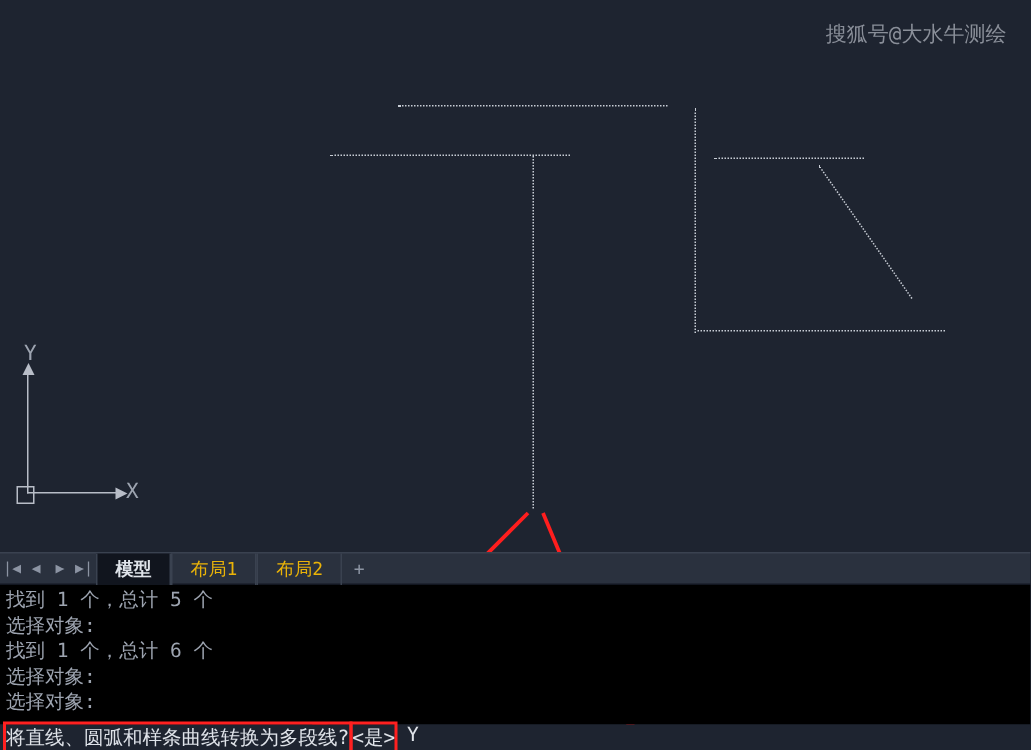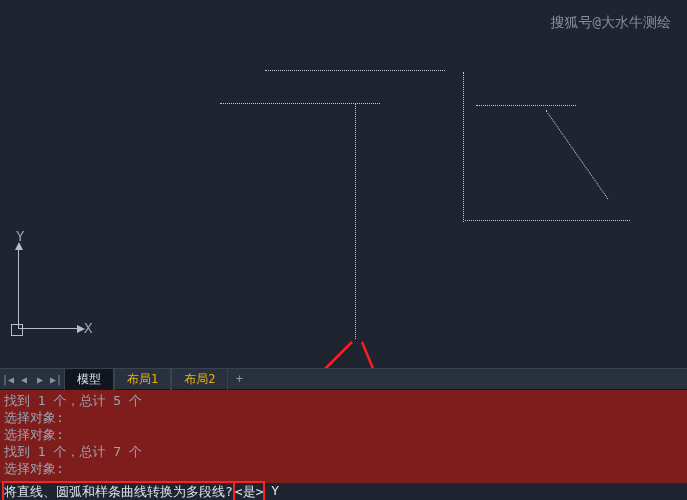--- a/index.html
+++ b/index.html
@@ -65,29 +65,29 @@
 .nav-btn {
   width: 16px; height: 20px; display: flex;
   align-items: center; justify-content: center;
   color: #8c94a3; font-size: 10px; cursor: pointer;
 }
 .tab {
   padding: 2px 12px; font-size: 12px; color: #eab308;
   border-left: 1px solid #3a4250; border-right: 1px solid #3a4250;
   cursor: pointer;
 }
-.tab.active { background: #11151e; color: #dfe3e9; }
+.tab.active { background: #11151e; color: #dfe3e9; font-weight: bold; }
 .add-tab {
   width: 22px; text-align: center; color: #8c94a3;
   font-size: 12px; cursor: pointer;
 }
 
 .cmd-area {
   position: absolute; top: 390px; left: 0; width: 100%; bottom: 17px;
-  background: #7f1d1d; color: #9da4b0;
+  background: #000000; color: #9da4b0;
   font-family: SimSun, monospace; font-size: 13px;
   padding: 2px 4px; line-height: 17px;
 }
 .cmd-line { white-space: pre; }
 
 .input-bar {
   position: absolute; bottom: 0; left: 0; width: 100%; height: 17px;
   background: #1e2430; color: #dfe3e9;
   font-family: SimSun, monospace; font-size: 13px;
   padding: 0 4px; display: flex; align-items: flex-start;
@@ -140,22 +140,22 @@
   <div class="nav-btn">▶|</div>
   <div class="tab active">模型</div>
   <div class="tab">布局1</div>
   <div class="tab">布局2</div>
   <div class="add-tab">+</div>
 </div>
 
 <div class="cmd-area">
   <div class="cmd-line">找到 1 个，总计 5 个</div>
   <div class="cmd-line">选择对象:</div>
+  <div class="cmd-line">找到 1 个，总计 6 个</div>
   <div class="cmd-line">选择对象:</div>
-  <div class="cmd-line">找到 1 个，总计 7 个</div>
   <div class="cmd-line">选择对象:</div>
 </div>
 
 <div class="input-bar">
   <span class="highlight">将直线、圆弧和样条曲线转换为多段线?</span>
   <span class="highlight2">&lt;是&gt;</span>
   <span> Y</span>
 </div>
 
 </body></html>

